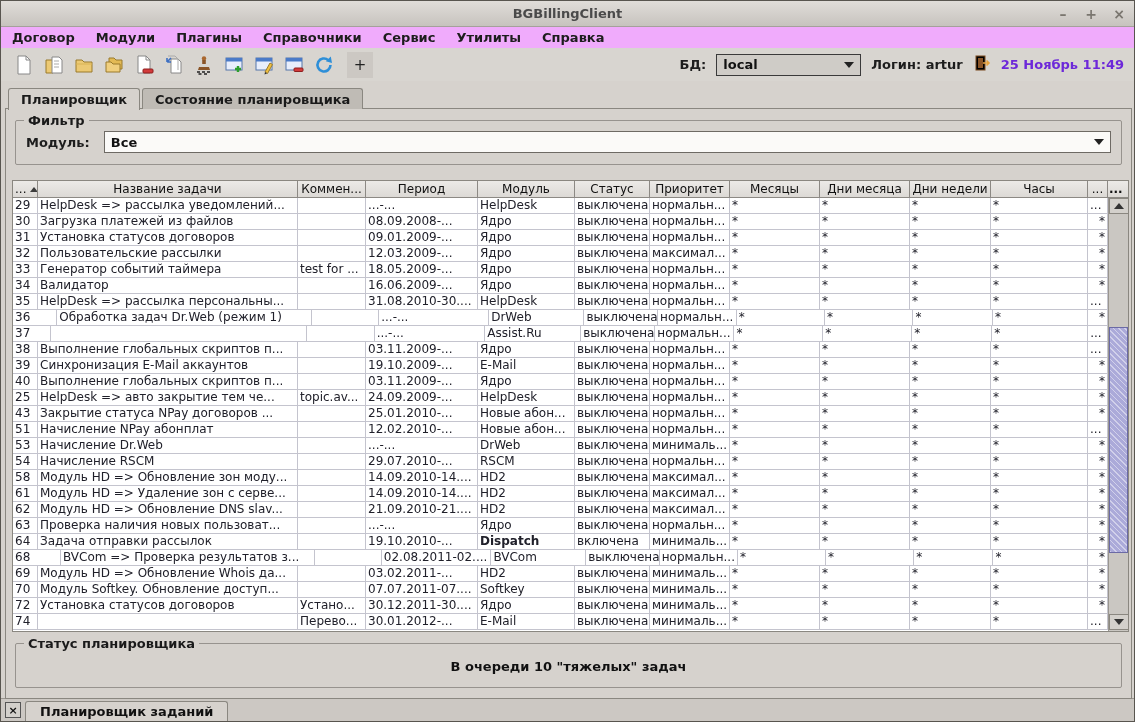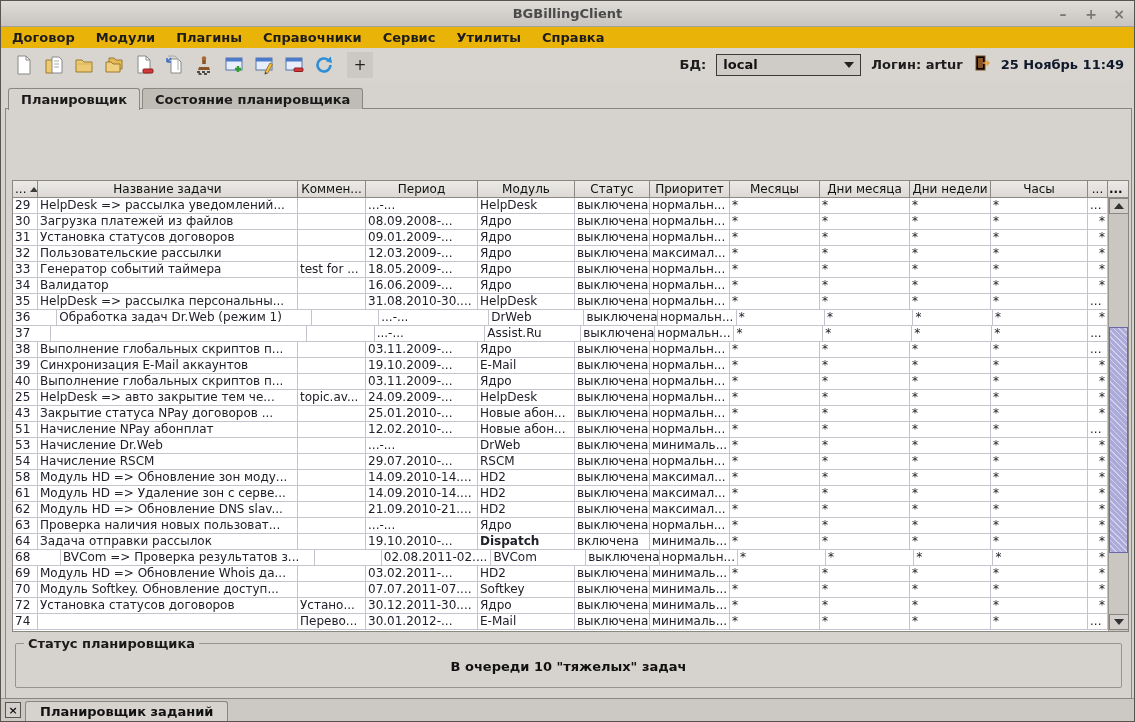--- a/index.html
+++ b/index.html
@@ -9,41 +9,41 @@
 
   
   .titlebar { position:absolute; left:0; top:0; right:0; height:26px;
     background:linear-gradient(#e0ddd9,#c7c3be); border-bottom:1px solid #a5a19b;
     display:flex; align-items:center; justify-content:center; }
   .titlebar .title { font-size:13px; font-weight:bold; color:#4a4a4a; }
   .win-controls { position:absolute; right:8px; top:0; height:26px; display:flex; gap:14px; align-items:center; }
   .win-btn { font-size:14px; font-weight:bold; color:#7a766f; width:14px; text-align:center; cursor:default; }
 
   
-  .menubar { position:absolute; left:0; top:26px; right:0; height:21px; background:#eab308;
+  .menubar { position:absolute; left:0; top:26px; right:0; height:21px; background:#f0abfc;
     display:flex; align-items:center; padding-left:8px; gap:15px; }
   .menu-item { font-size:13px; font-weight:bold; color:#1d1d1d; padding:1px 3px; }
 
   
   .toolbar { position:absolute; left:0; top:47px; right:0; height:33px; background:#d8d5d0;
     display:flex; align-items:center; padding:0 10px; }
   .tool-icons { display:flex; align-items:center; gap:4px; }
   .tool-btn { width:26px; height:26px; display:flex; align-items:center; justify-content:center; }
   .tool-btn svg { display:block; }
   .tool-gap { width:10px; }
   .plus-btn { width:26px; height:26px; background:#ccc8c3; display:flex; align-items:center;
     justify-content:center; font-size:15px; color:#222; }
   .toolbar-right { margin-left:auto; display:flex; align-items:center; gap:10px; }
   .lbl { font-size:13px; font-weight:bold; color:#1d1d1d; }
   .db-combo { width:145px; height:22px; background:#cfccc7; border:1px solid #3a3a3a;
     display:flex; align-items:center; padding:0 6px; }
   .db-combo .val { font-size:13px; font-weight:bold; color:#111; flex:1; }
   .arr-down { width:0; height:0; border-left:5px solid transparent; border-right:5px solid transparent;
     border-top:6px solid #222; }
-  .datetime { font-size:13px; font-weight:bold; color:#0f172a; }
+  .datetime { font-size:13px; font-weight:bold; color:#6d28d9; }
 
   
   .tabs-row { position:absolute; left:7px; top:87px; height:21px; display:flex; z-index:3; }
   .tab { height:21px; padding:0 12px; font-size:13px; font-weight:bold; color:#1a1a1a;
     border:1px solid #8a8780; border-bottom:none; border-radius:3px 3px 0 0;
     display:flex; align-items:center; margin-right:2px; background:#bfbbb5; }
   .tab.active { background:#d6d2cd; height:22px; z-index:4; }
 
   
   .content-panel { position:absolute; left:4px; top:107px; width:1127px; height:591px;
@@ -222,20 +222,30 @@
     </div>
   </div>
 
   <div class="tabs-row" id="tabsRow">
       <div class="tab active">Планировщик</div>
       <div class="tab">Состояние планировщика</div>
     </div>
 
   <div class="content-panel">
 
+    <fieldset class="grp filter-grp">
+      <legend>Фильтр</legend>
+      <div class="filter-row">
+        <span class="lbl">Модуль:</span>
+        <div class="filter-combo">
+          <span class="val">Все</span>
+          <span class="arr-down"></span>
+        </div>
+      </div>
+    </fieldset>
 
     <div class="scrollpane">
       <div class="thead" id="thead">
           <div class="th first" style="width: 25px;">
             <span>...</span>
             <span class="sort-arrow"></span>
           </div>
           <div class="th" style="width: 260px;">
             <span>Название задачи</span>
           </div>

